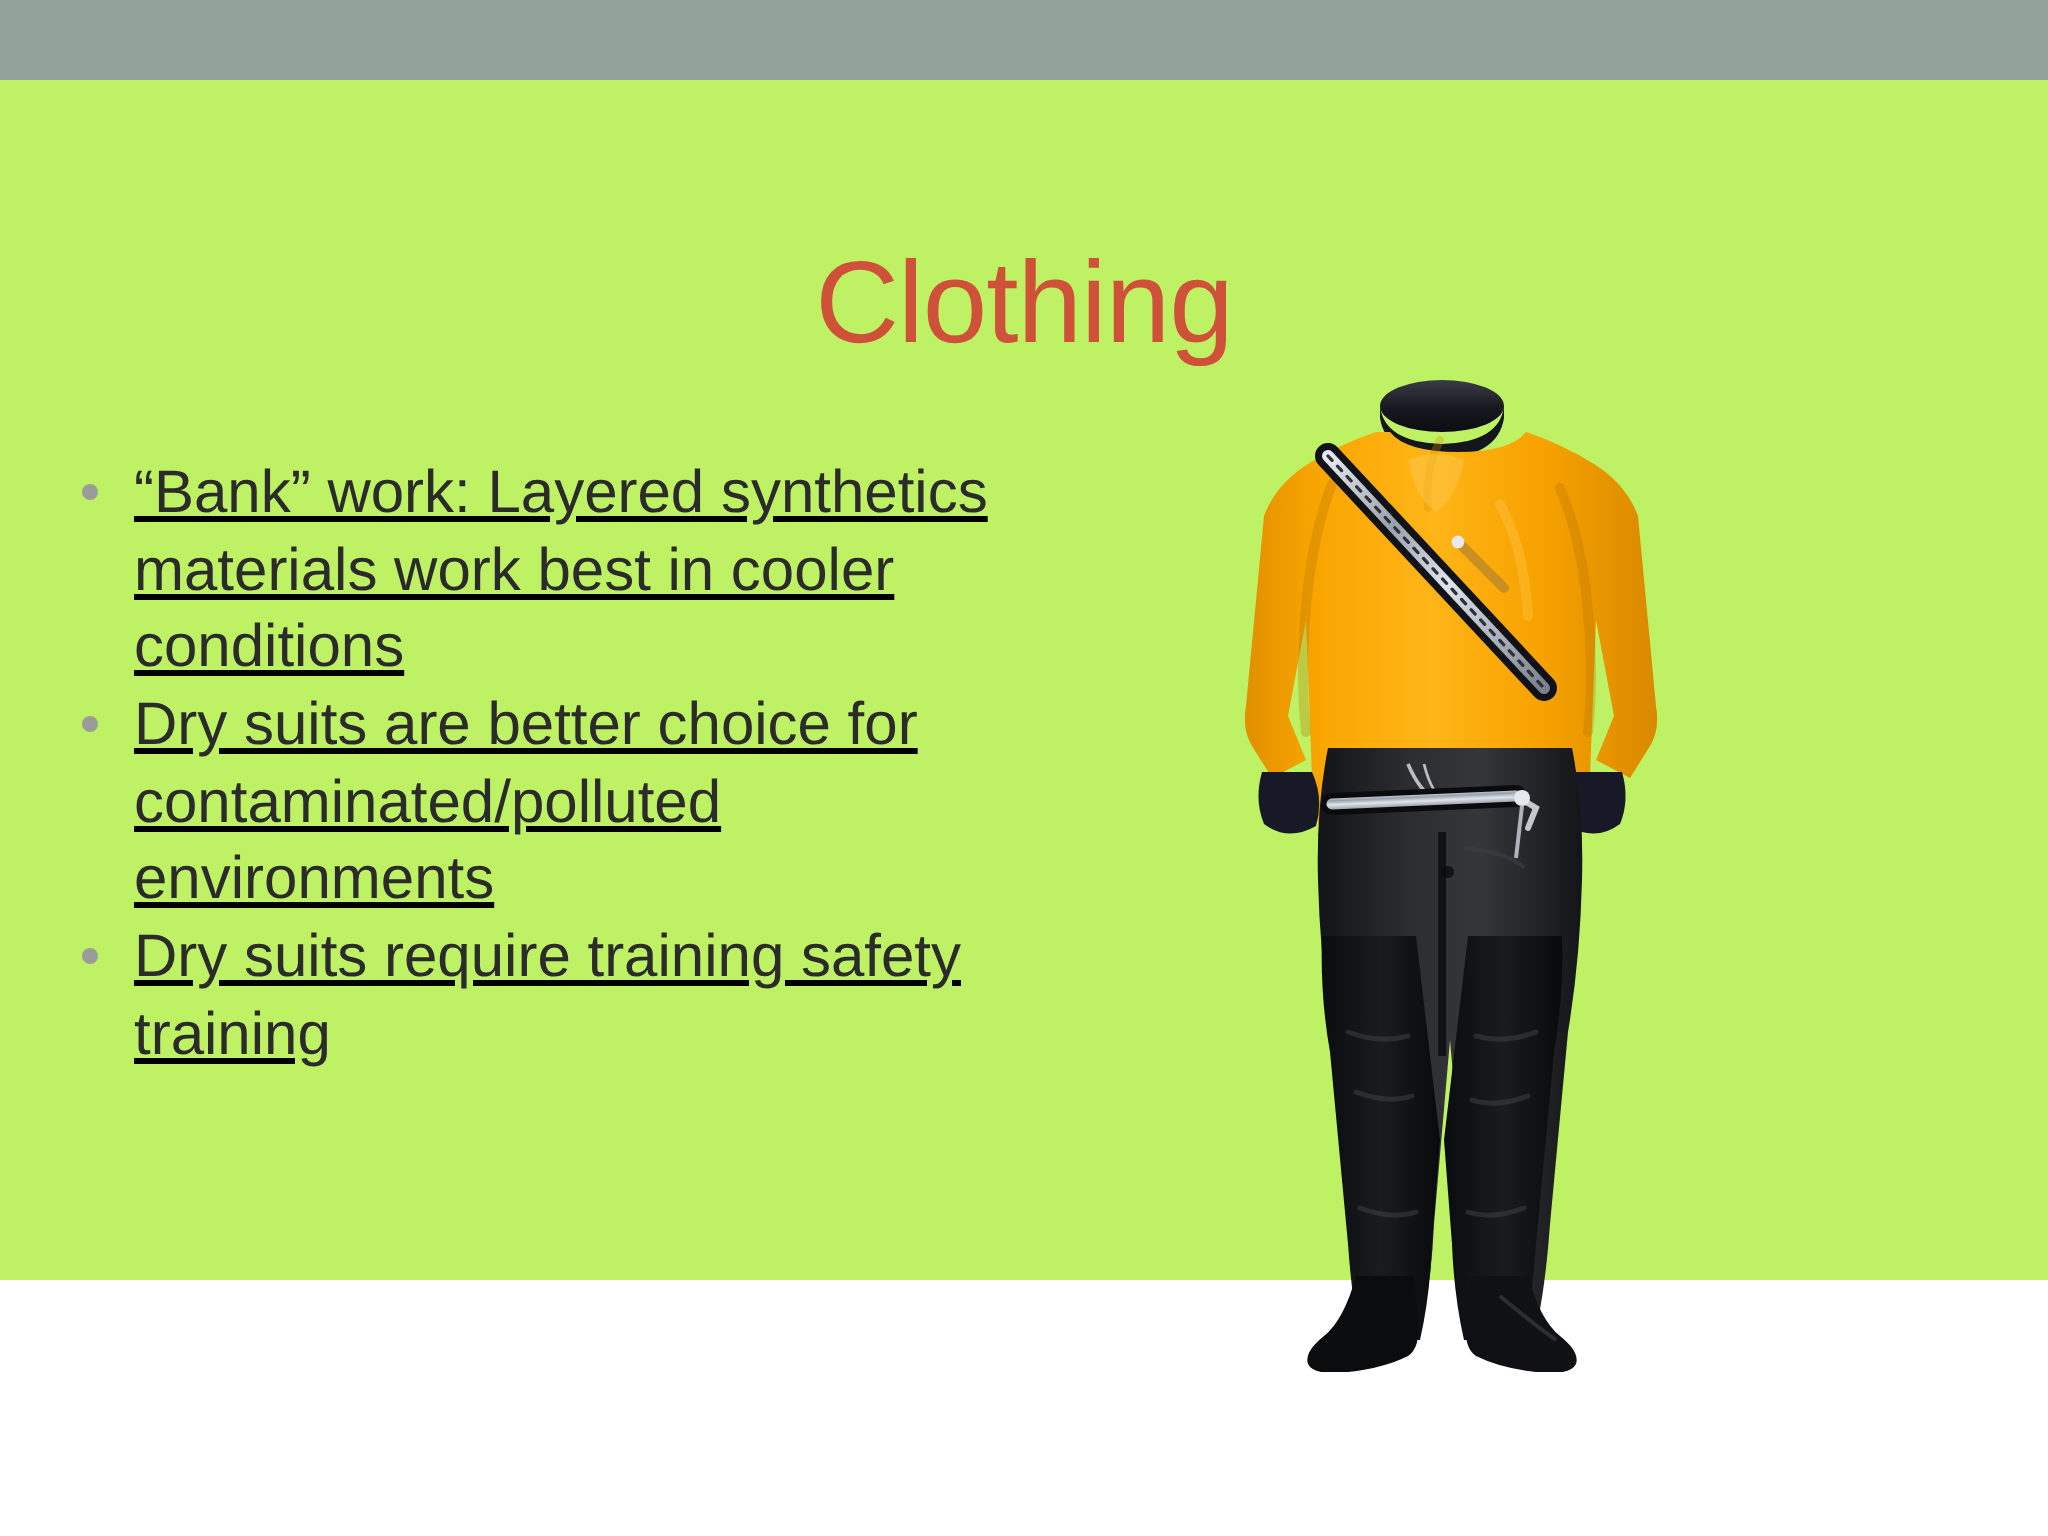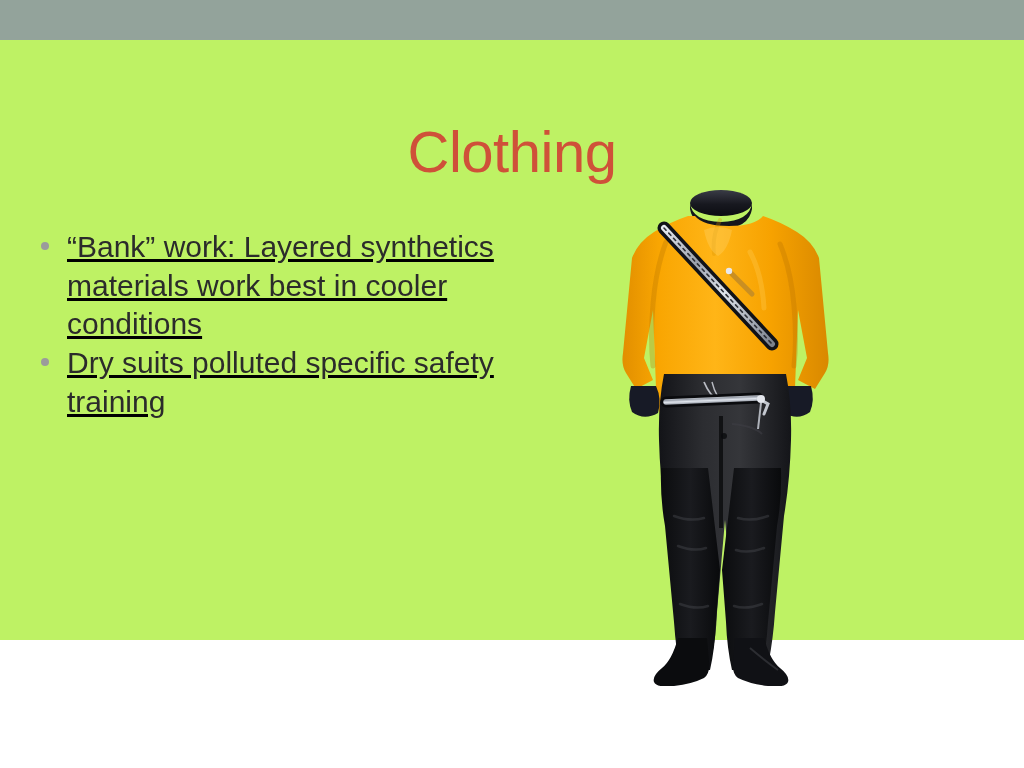--- a/index.html
+++ b/index.html
@@ -103,21 +103,25 @@
 
   <h1 id="title">Clothing</h1>
 
   <ul id="body-list">
     <li class="bullet-item">
       <span class="dot"></span>
       <span class="btxt">“Bank” work: Layered synthetics materials work best in cooler conditions</span>
     </li>
     <li class="bullet-item">
       <span class="dot"></span>
-      <span class="btxt">Dry suits polluted specific safety training</span>
+      <span class="btxt">Dry suits are better choice  for contaminated/polluted environments</span>
+    </li>
+    <li class="bullet-item">
+      <span class="dot"></span>
+      <span class="btxt">Dry suits require training safety training</span>
     </li>
   </ul>
 
   <div id="drysuit-figure">
     <svg viewBox="0 0 262 500" xmlns="http://www.w3.org/2000/svg">
       <defs>
         <linearGradient id="gJacket" x1="0" y1="0" x2="1" y2="0">
           <stop offset="0%" stop-color="#e28f00"></stop>
           <stop offset="18%" stop-color="#f9a602"></stop>
           <stop offset="45%" stop-color="#ffb517"></stop>

